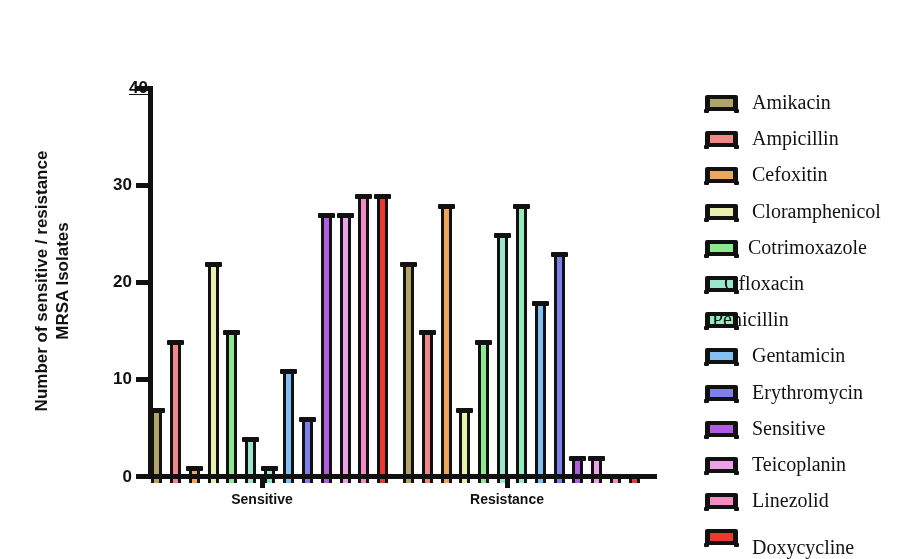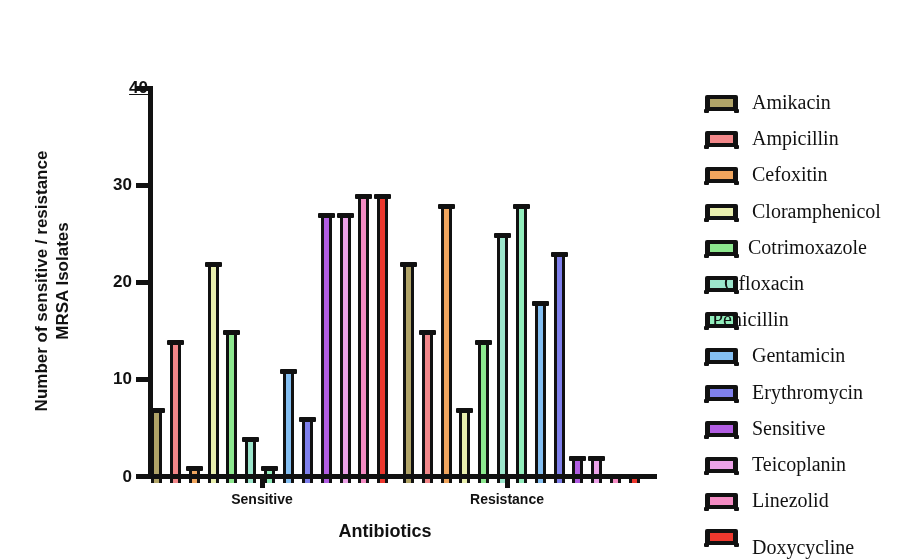--- a/index.html
+++ b/index.html
@@ -95,21 +95,20 @@
       <div class="ytick" style="left: 136px; top: 182.7px; width: 12px; height: 5px;"></div>
       <div class="yticklab" style="left: 96px; top: 175.2px; width: 36px;">30</div>
       <div class="ytick" style="left: 136px; top: 85.6px; width: 12px; height: 5px;"></div>
       <div class="yticklab" style="left: 112px; top: 78.1px; width: 36px; text-decoration: underline;">40</div>
       <div class="gtick" style="left: 259.5px; top: 479px; width: 5px; height: 9px;"></div>
       <div class="glab" style="left: 182px; top: 490.5px; width: 160px;">Sensitive</div>
       <div class="gtick" style="left: 504.5px; top: 479px; width: 5px; height: 9px;"></div>
       <div class="glab" style="left: 427px; top: 490.5px; width: 160px;">Resistance</div>
     </div>
 
-  <div class="xlab">Antibiotics</div>
 
   <div id="legend">
       <div class="leg-swatch" style="left: 705px; top: 95px; width: 33px; height: 16px;">
         <div class="leg-stripe" style="background: rgb(177, 164, 104);"></div>
         <div class="leg-foot" style="left: -1px;"></div>
         <div class="leg-foot" style="right: -1px;"></div>
       </div>
       <div class="leg-label" style="left: 752px; top: 91px;">Amikacin</div>
       <div class="leg-swatch" style="left: 705px; top: 131.2px; width: 33px; height: 16px;">
         <div class="leg-stripe" style="background: rgb(242, 135, 137);"></div>

